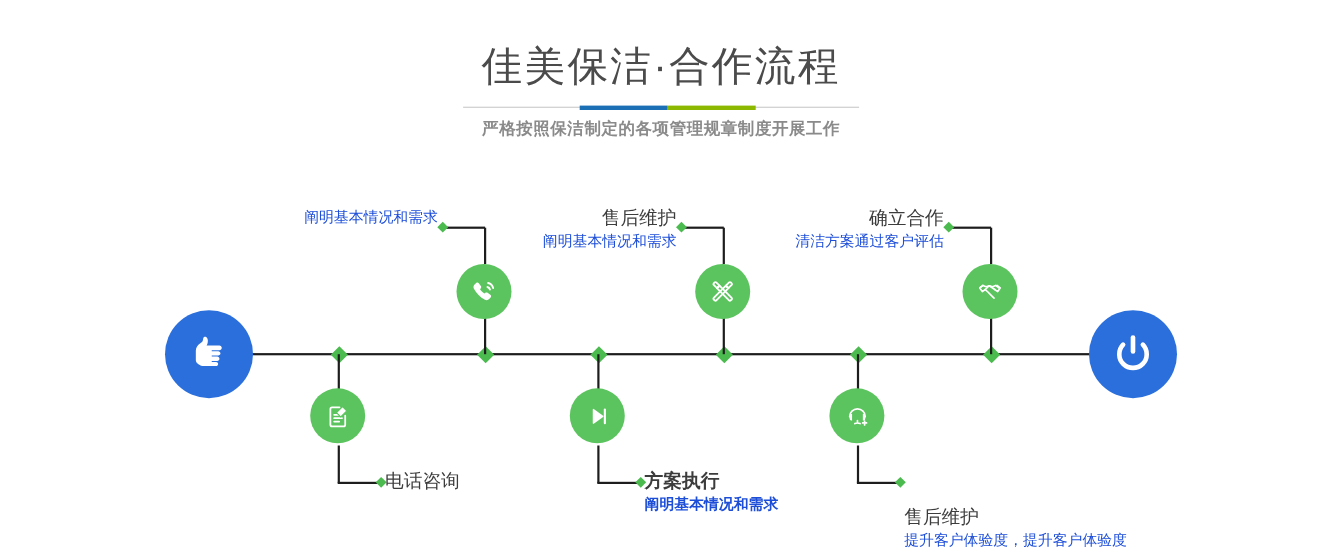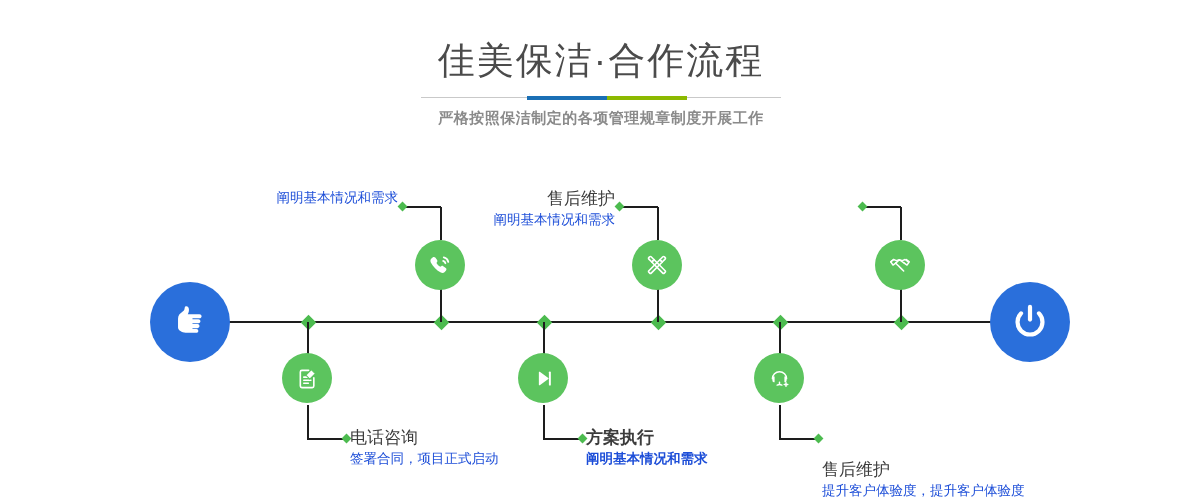--- a/index.html
+++ b/index.html
@@ -130,21 +130,20 @@
     <span>
       <svg width="27" height="27" viewBox="0 0 32 32" fill="none" stroke="#ffffff" stroke-width="1.9" stroke-linecap="round" stroke-linejoin="round">
         <path d="M23.5 15.2V25a1.8 1.8 0 0 1-1.8 1.8H9.3A1.8 1.8 0 0 1 7.5 25V8.2a1.8 1.8 0 0 1 1.8-1.8h8.1"></path>
         <path d="M11.6 14.4h6.6M11.6 18h8.4M11.6 21.6h5.4"></path>
         <path d="M20.6 5.6l4.6 4.6-6.5 6.5-4.6-4.6z" fill="#ffffff" stroke="#5cc45e" stroke-width="1.2"></path>
       </svg>
     </span>
   </div>
   <div class="lbl left" style="left:350px;top:427px;width:260px;">
     <div class="t">电话咨询</div>
-    <div class="s">签署合同，项目正式启动</div>
   </div>
 
   <div class="stem" style="left:657.2px;top:289px;height:33px;"></div>
   <div class="stem" style="left:657.2px;top:207px;height:33px;"></div>
   <div class="elbow-h" style="left:621px;top:206.3px;width:37px;"></div>
   <div class="dia-sm" style="left:616px;top:203px;"></div>
   <div class="node" style="left:632px;top:240px;">
     <span>
       <svg width="28" height="28" viewBox="0 0 32 32" fill="none" stroke="#ffffff" stroke-width="1.9" stroke-linecap="round" stroke-linejoin="round">
         <path d="M9.3 6.6l3.4 3.4-2.6 2.6L6.7 9.2a1.2 1.2 0 0 1 0-1.7l.9-.9a1.2 1.2 0 0 1 1.7 0z"></path>
@@ -184,20 +183,24 @@
     <span>
       <svg width="28" height="28" viewBox="0 0 32 32" fill="none" stroke="#ffffff" stroke-width="1.7" stroke-linecap="round" stroke-linejoin="round">
         <path d="M5.4 12.3l3.3-2.6 3.1 1.3 3.4-1 3.5 1 3.1-1.3 3.3 2.6"></path>
         <path d="M8.7 9.7l-3.3 2.6 2.6 3.8 3.1-2.2"></path>
         <path d="M23.3 9.7l3.3 2.6-2.6 3.8-3.1-2.2"></path>
         <path d="M11.1 13.9l2.4 2.4M13.6 16.3l2.4 2.4M16 18.7l2.3 2.3M18.3 21l1.9 1.9"></path>
         <path d="M20.9 13.9l-5.7-3.9-4.1 3.9"></path>
       </svg>
     </span>
   </div>
+  <div class="lbl right" style="left:620px;top:188px;width:238px;">
+    <div class="t">确立合作</div>
+    <div class="s">清洁方案通过客户评估</div>
+  </div>
 
   <div class="stem" style="left:779.2px;top:322px;height:33px;"></div>
   <div class="stem" style="left:779.2px;top:405px;height:34px;"></div>
   <div class="elbow-h" style="left:779px;top:438.3px;width:37px;"></div>
   <div class="dia-sm" style="left:815px;top:435px;"></div>
   <div class="node" style="left:754px;top:353px;">
     <span>
       <svg width="27" height="27" viewBox="0 0 32 32" fill="none" stroke="#ffffff" stroke-width="1.8" stroke-linecap="round" stroke-linejoin="round">
         <path d="M7.6 16.4a8.4 8.4 0 1 1 16.8 0"></path>
         <path d="M7.6 15.2v3.6a1.6 1.6 0 0 0 1.6 1.6h1V13.6h-1a1.6 1.6 0 0 0-1.6 1.6z" fill="#ffffff" stroke="none"></path>

